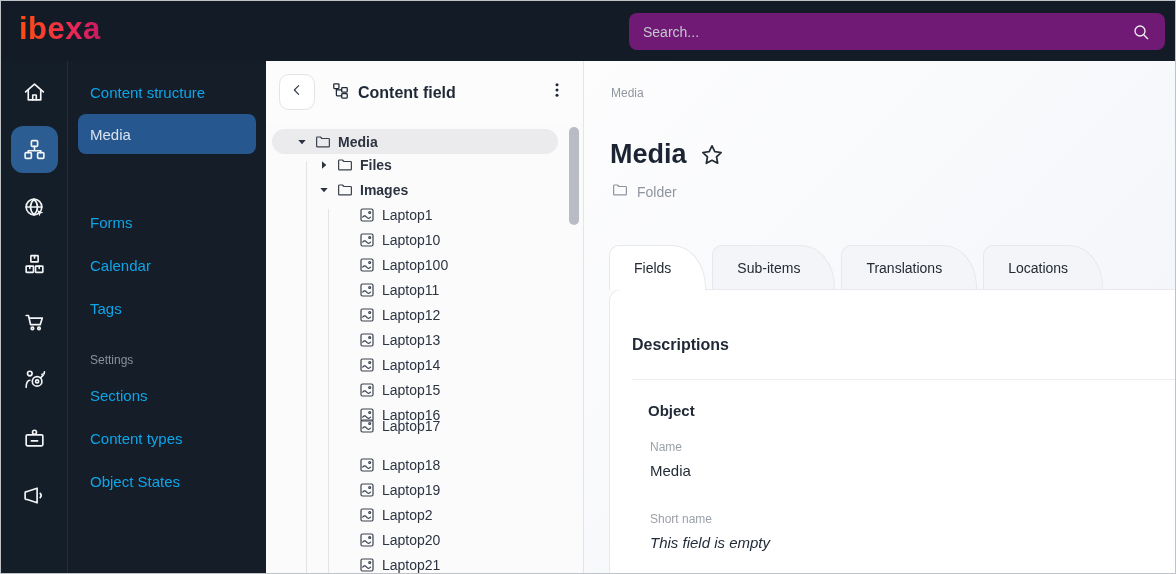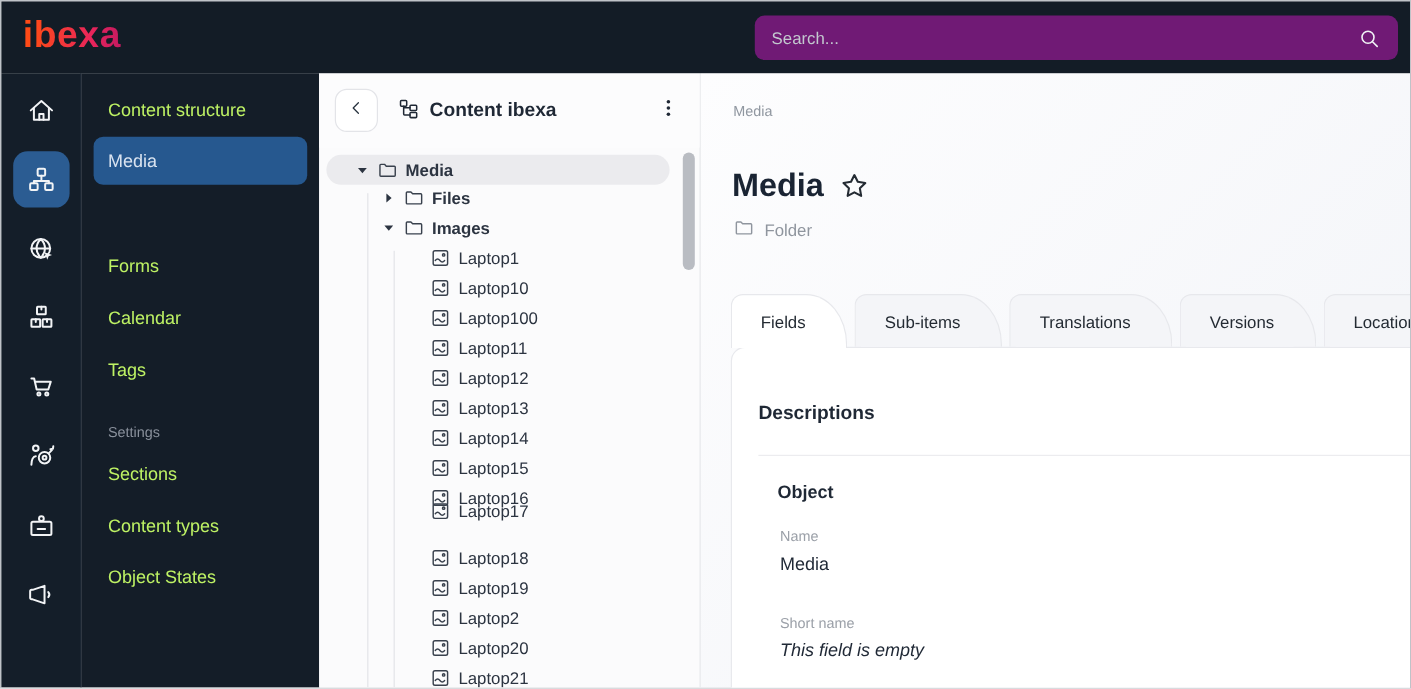--- a/index.html
+++ b/index.html
@@ -37,21 +37,21 @@
     position:absolute; left:10px; width:47px; height:47px; border-radius:12px;
     display:flex; align-items:center; justify-content:center; color:#f2f4f6; cursor:pointer;
   }
   .rail-item.selected { background:#2b5c92; }
   .rail-item svg { width:25px; height:25px; }
 
   
   .menu { position:absolute; left:67px; top:60px; width:198px; bottom:0; background:#141d28; }
   .menu-item {
     position:absolute; left:10px; right:10px; height:40px; display:flex; align-items:center;
-    padding-left:12px; color:#bef264; font-size:15px; border-radius:8px; cursor:pointer;
+    padding-left:12px; color:#0ea5e9; font-size:15px; border-radius:8px; cursor:pointer;
   }
   .menu-item.selected { background:#26588f; color:#d9e3f0; }
   .menu-section { position:absolute; left:22px; color:#8a919c; font-size:12px; }
 
   
   .tree-panel { position:absolute; left:265px; top:60px; width:318px; bottom:0; background:#fbfbfc; border-right:1px solid #e4e5e9; }
   .tree-header { position:absolute; left:0; top:0; right:0; height:62px; background:#fcfcfd; }
   .back-btn {
     position:absolute; left:13px; top:13px; width:36px; height:36px; border:1px solid #e3e4e8;
     border-radius:10px; background:#fff; display:flex; align-items:center; justify-content:center;
@@ -233,21 +233,21 @@
               <path d="M14.5 5.5 8 12l6.5 6.5"></path>
             </svg></span>
       </div>
       <div class="tree-title-wrap">
         <span><svg viewBox="0 0 24 24" fill="none" stroke="currentColor" stroke-width="1.6" stroke-linecap="round" stroke-linejoin="round">
               <rect x="3.5" y="3.5" width="6.5" height="6" rx="1"></rect>
               <rect x="13.5" y="8.5" width="7" height="5.5" rx="1"></rect>
               <rect x="13.5" y="16" width="7" height="5.5" rx="1"></rect>
               <path d="M6.8 9.5v8.2a1 1 0 0 0 1 1h5.7M6.8 11.2h6.7"></path>
             </svg></span>
-        <span class="tree-title">Content ibexa</span>
+        <span class="tree-title">Content field</span>
       </div>
       <div class="kebab">
         <span><svg viewBox="0 0 24 24" fill="currentColor">
               <circle cx="12" cy="5" r="2"></circle>
               <circle cx="12" cy="12" r="2"></circle>
               <circle cx="12" cy="19" r="2"></circle>
             </svg></span>
       </div>
     </div>
     <div class="tree-body" id="treeBody">
@@ -481,23 +481,20 @@
 
     <div class="tabs" id="tabs">
         <div class="tab active">
           <span>Fields</span>
         </div>
         <div class="tab">
           <span>Sub-items</span>
         </div>
         <div class="tab">
           <span>Translations</span>
-        </div>
-        <div class="tab">
-          <span>Versions</span>
         </div>
         <div class="tab">
           <span>Locations</span>
         </div>
       </div>
 
     <div class="card">
       <div class="card-heading">Descriptions</div>
       <div class="card-divider"></div>
       <div class="group-heading">Object</div>

